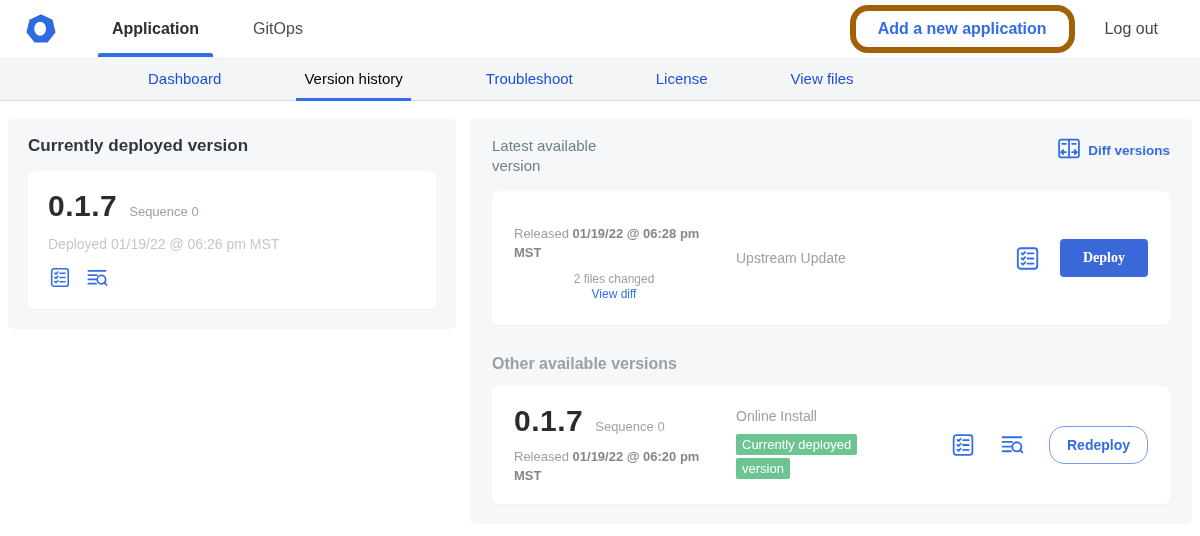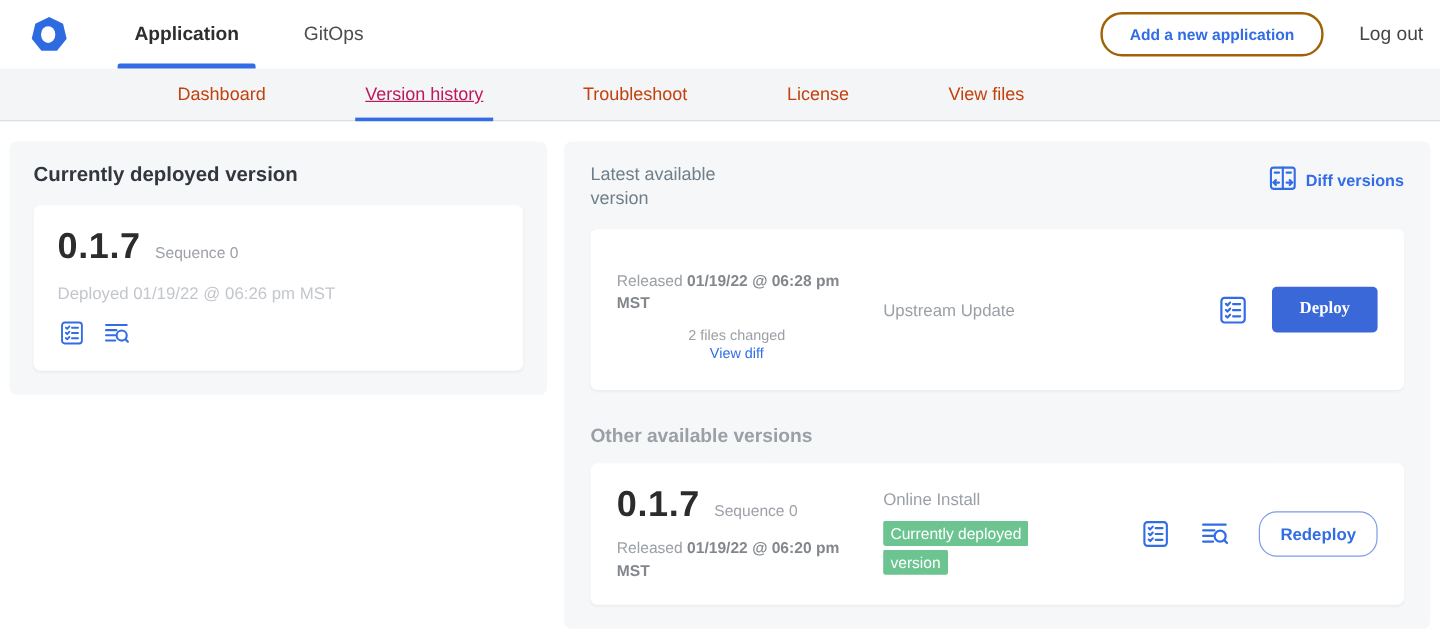--- a/index.html
+++ b/index.html
@@ -1,32 +1,32 @@
 <!DOCTYPE html>
 <html style="--accent: #326de6; --deploy-button: #3b68d8; --badge-green: #6cc491;"><head>
 <meta charset="utf-8">
 <style>
   * { margin:0; padding:0; box-sizing:border-box; }
   html,body { width:1200px; height:536px; background:#fff; font-family:"Liberation Sans", sans-serif; overflow:hidden; }
 
   
-  .topnav { height:57px; display:flex; align-items:stretch; padding:0 14px 0 24px; background:#fff; position:relative; }
+  .topnav { height:57px; display:flex; align-items:stretch; padding:0 42px 0 24px; background:#fff; position:relative; }
   .logo { align-self:center; width:36px; height:36px; margin-right:38px; display:flex; align-items:center; }
   .top-tabs { display:flex; align-items:stretch; gap:26px; }
   .top-tab { display:flex; align-items:center; padding:0 14px; font-size:16px; color:#4d4d4d; font-weight:500; position:relative; cursor:pointer; }
   .top-tab.active { color:#2e2e2e; font-weight:700; }
   .top-tab.active::after { content:""; position:absolute; left:0; right:0; bottom:0; height:4px; background:var(--accent); border-radius:2px 2px 0 0; }
   .top-right { margin-left:auto; display:flex; align-items:center; gap:30px; }
-  .pill-btn { border:2px solid #a16207; border-radius:18px; background:#fff; color:var(--accent); font-weight:700; font-size:13px; padding:9px 22px; cursor:pointer; font-family:inherit; }
+  .pill-btn { border:6px solid #a16207; border-radius:18px; background:#fff; color:var(--accent); font-weight:700; font-size:16px; padding:9px 22px; cursor:pointer; font-family:inherit; }
   .logout { font-size:16px; color:#444; cursor:pointer; }
 
   
   .subnav { height:44px; background:#f4f5f7; border-bottom:1px solid #dcdee1; display:flex; align-items:stretch; padding-left:140px; gap:67px; }
-  .sub-item { display:flex; align-items:center; font-size:15px; color:#c2410c; position:relative; cursor:pointer; padding:0 8px; }
-  .sub-item.active { color:#be185d; font-weight:500;text-decoration:underline; }
+  .sub-item { display:flex; align-items:center; font-size:15px; color:#1d4ed8; position:relative; cursor:pointer; padding:0 8px; }
+  .sub-item.active { color:#000000; font-weight:500; }
   .sub-item.active::after { content:""; position:absolute; left:0; right:0; bottom:-1px; height:3px; background:var(--accent); }
 
   
   .content { display:flex; align-items:flex-start; gap:14px; padding:17px 8px 0 8px; }
   .panel { background:#f6f7f9; border-radius:6px; }
   .left-panel { width:448px; padding:18px 20px 20px 20px; flex:none; }
   .panel-title { font-size:17px; font-weight:700; color:#32373e; }
   .card { background:#fff; border-radius:6px; box-shadow:0 1px 2px rgba(0,0,0,0.04); }
   .deployed-card { margin-top:15px; padding:18px 20px 20px 20px; }
   .ver-row { display:flex; align-items:baseline; gap:12px; }

